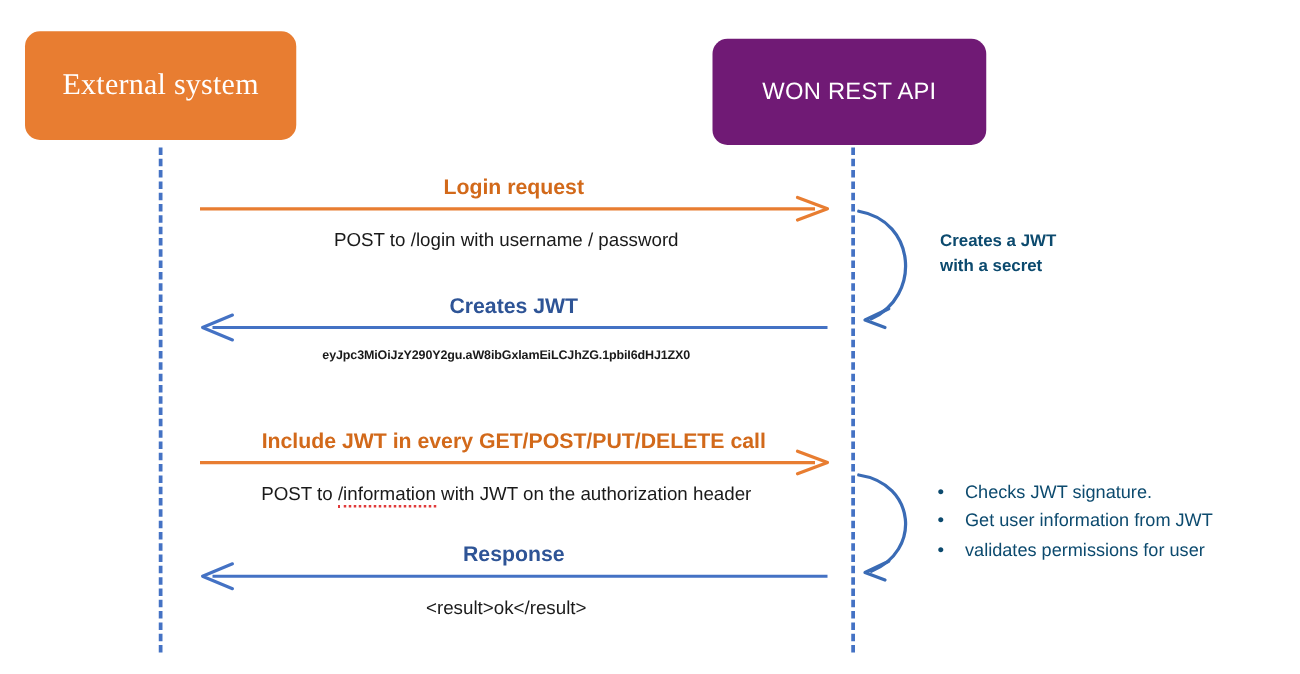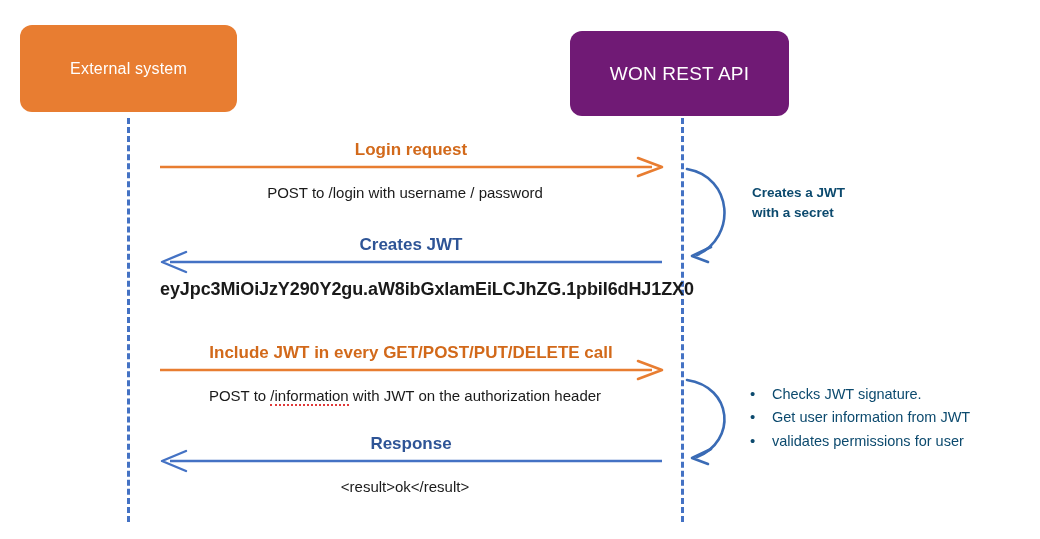--- a/index.html
+++ b/index.html
@@ -28,21 +28,22 @@
     color: #ffffff;
     font-weight: 400;
     letter-spacing: .2px;
   }
   #actor-external {
     left: 20px;
     top: 25px;
     width: 217px;
     height: 87px;
     background: #e87d31;
-    font-size: 16px;
+    font-size: 24px;
+    font-family: Liberation Serif, serif;
   }
   #actor-api {
     left: 570px;
     top: 31px;
     width: 219px;
     height: 85px;
     background: #701a75;
     font-size: 19px;
   }
 
@@ -77,21 +78,21 @@
     position: absolute;
     left: 0;
     right: 12px;
     top: 20px;
     text-align: center;
     font-size: 15px;
     color: #1a1a1a;
     white-space: nowrap;
   }
   .msg-sub.mono-jwt {
-    font-size: 18px;
+    font-size: 10px;
     font-weight: bold;
     color: #1a1a1a;
     letter-spacing: -.1px;
   }
   .msg-title.orange { color: #d2691a; }
   .msg-title.blue { color: #2e5496; }
   .arrow-svg {
     position: absolute;
     left: 0;
     top: 0;

